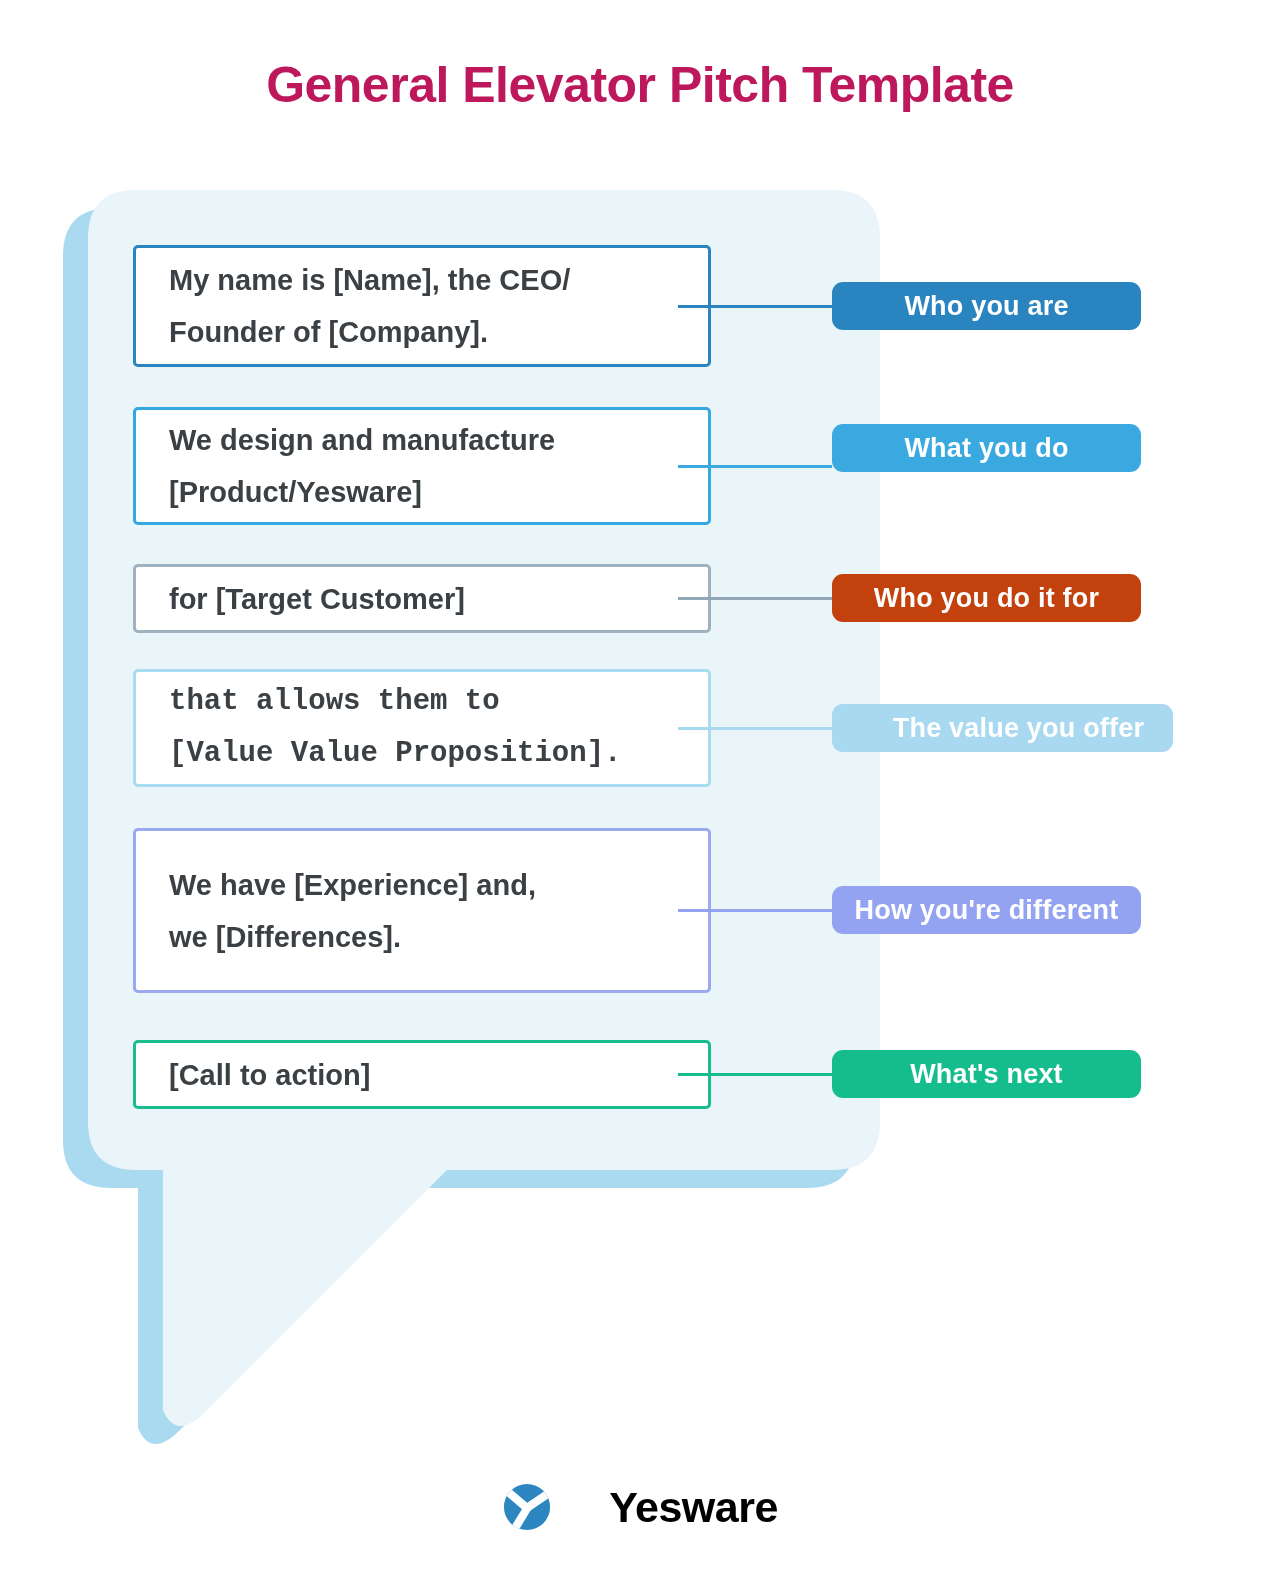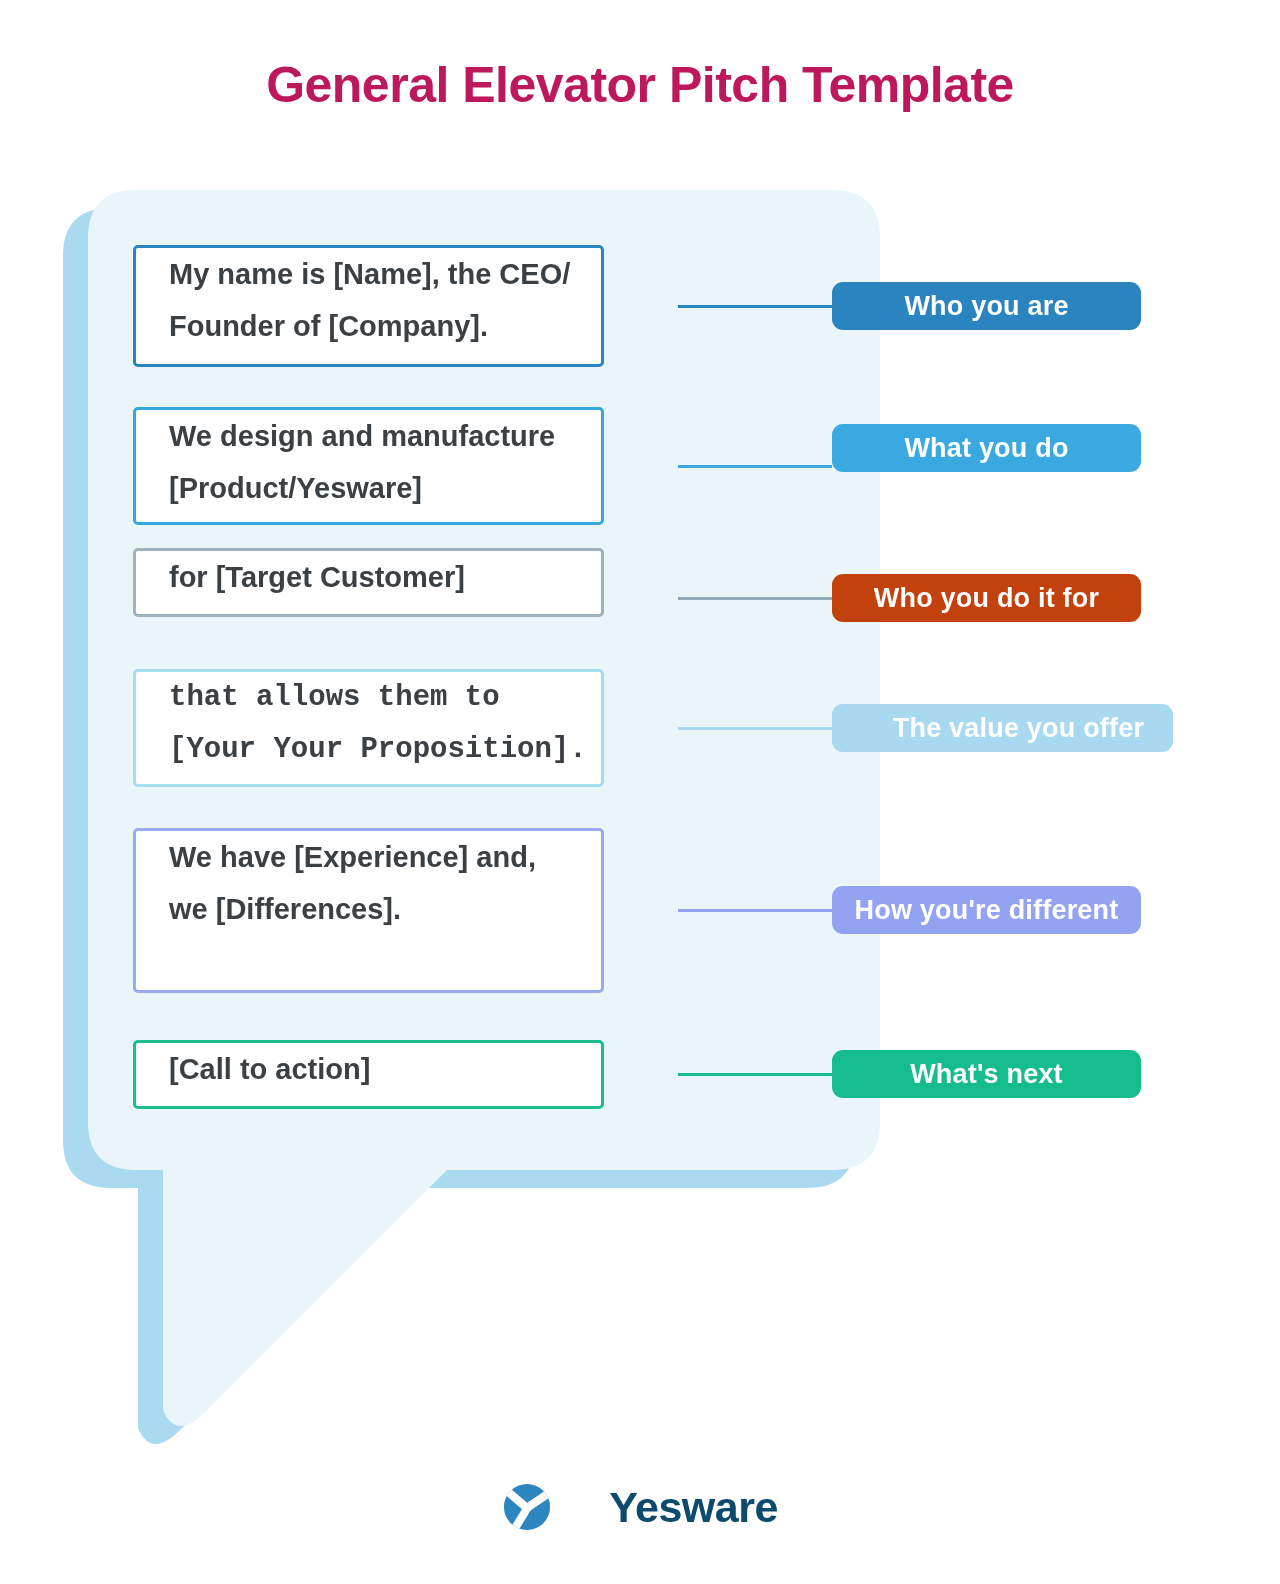--- a/index.html
+++ b/index.html
@@ -17,26 +17,26 @@
     font-size:50px;line-height:60px;
     font-weight:700;
     letter-spacing:-0.5px;
     color:#be185d;
     margin:0;
   }
   .bubble-svg{position:absolute;top:0;left:0;}
   .row{position:absolute;left:0;top:0;width:1280px;height:0;}
   .pitch-box{
     position:absolute;
-    left:133px;width:471px;
+    left:133px;width:578px;
     background:#ffffff;
     border:3px solid #999;
     border-radius:5px;
     box-sizing:border-box;
-    display:flex;flex-direction:column;
+    display:flex;flex-direction:column;justify-content:center;
     padding-left:33px;padding-right:10px;
   }
   .pitch-box p{
     margin:0;
     font-size:29px;line-height:52px;
     font-weight:700;
     color:#3b4045;
   }
   .connector{
     position:absolute;
@@ -46,21 +46,21 @@
     position:absolute;
     left:832px;width:309px;height:48px;
     border-radius:11px;
     display:flex;align-items:center;justify-content:center;
     font-size:27px;font-weight:700;color:#ffffff;
     letter-spacing:0.2px;
   }
   
   .r0 .pitch-box{top:245px;height:122px}
   .r1 .pitch-box{top:407px;height:118px}
-  .r2 .pitch-box{top:548px;height:69px}
+  .r2 .pitch-box{top:564px;height:69px}
   .r3 .pitch-box{top:669px;height:118px}
   .r4 .pitch-box{top:828px;height:165px}
   .r5 .pitch-box{top:1040px;height:69px}
   .r0 .connector{top:305px}.r0 .pill{top:282px}
   .r1 .connector{top:465px}.r1 .pill{top:424px}
   .r2 .connector{top:597px}.r2 .pill{top:574px}
   .r3 .connector{top:727px}.r3 .pill{top:704px}
   .r4 .connector{top:909px}.r4 .pill{top:886px}
   .r5 .connector{top:1073px}.r5 .pill{top:1050px}
 
@@ -111,21 +111,21 @@
     <div class="pitch-box" style="border-color: rgb(159, 178, 191);">
       <p>for [Target Customer]</p>
     </div>
     <div class="connector" style="background: rgb(146, 167, 181);"></div>
     <div class="pill" style="background: #c2410c;">Who you do it for</div>
   </div>
 
   <div class="row r3">
     <div class="pitch-box" style="border-color: rgb(168, 220, 240); font-family: Liberation Mono, monospace;">
       <p>that allows them to</p>
-      <p>[Your Your Proposition].</p>
+      <p>[Value Value Proposition].</p>
     </div>
     <div class="connector" style="background: rgb(168, 217, 241);"></div>
     <div class="pill" style="background: rgb(168, 217, 241); padding-left: 32px;">The value you offer</div>
   </div>
 
   <div class="row r4">
     <div class="pitch-box" style="border-color: rgb(154, 169, 240);">
       <p>We have [Experience] and,</p>
       <p>we [Differences].</p>
     </div>
@@ -148,16 +148,16 @@
             <circle cx="26" cy="26" r="24"></circle>
           </clipPath>
         </defs>
       <circle id="ycircle" cx="26" cy="26" r="24" fill="#2e86c1"></circle>
       <g clip-path="url(#yclip)" stroke="#ffffff" stroke-width="8.5" fill="none">
         <line x1="27" y1="28" x2="6" y2="10"></line>
         <line x1="26" y1="27" x2="48" y2="12"></line>
         <line x1="27" y1="26" x2="13" y2="49"></line>
       </g>
     </svg>
-    <span class="logo-text" style="color: #0c4a6e; margin-left: 48px;">Yesware</span>
+    <span class="logo-text" style="color: #000000; margin-left: 48px;">Yesware</span>
   </div>
 
 </div>
 
 </body></html>

